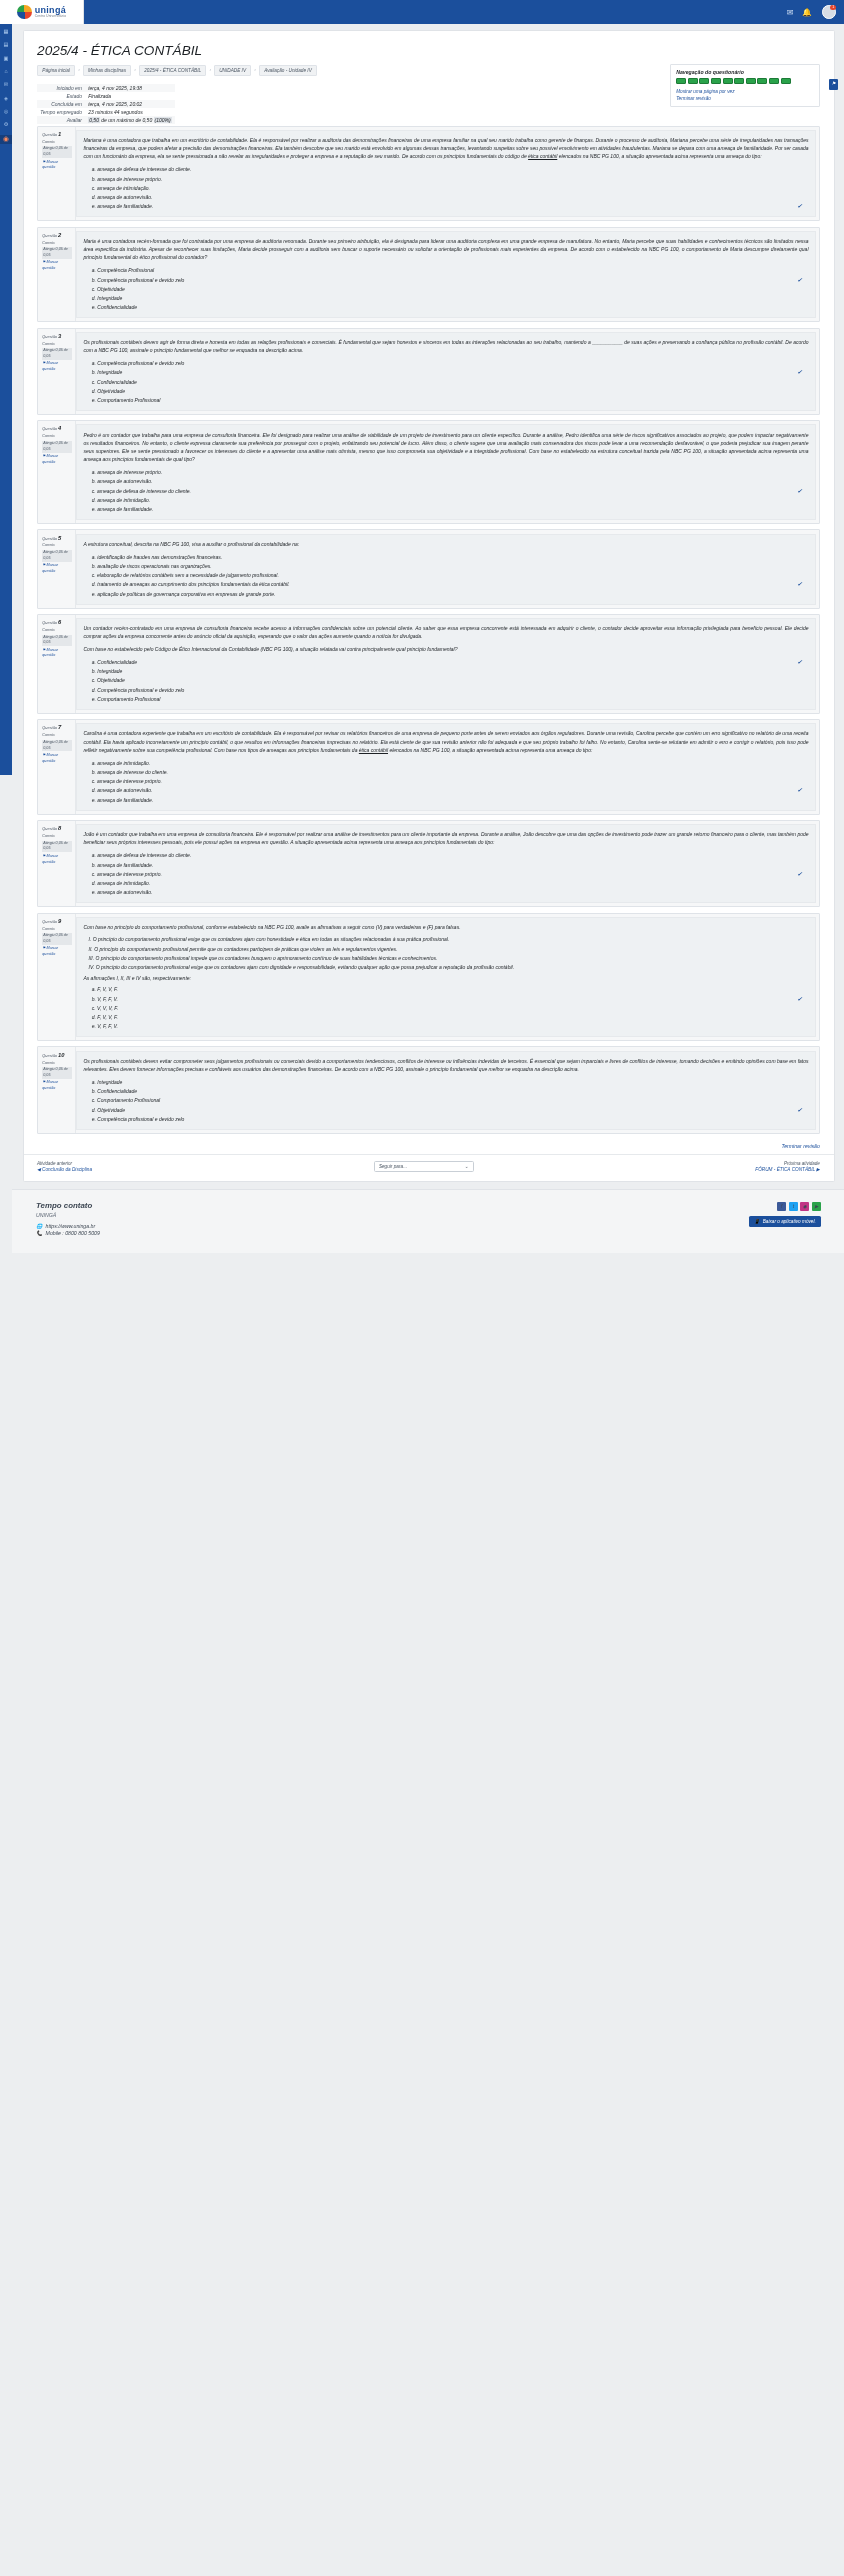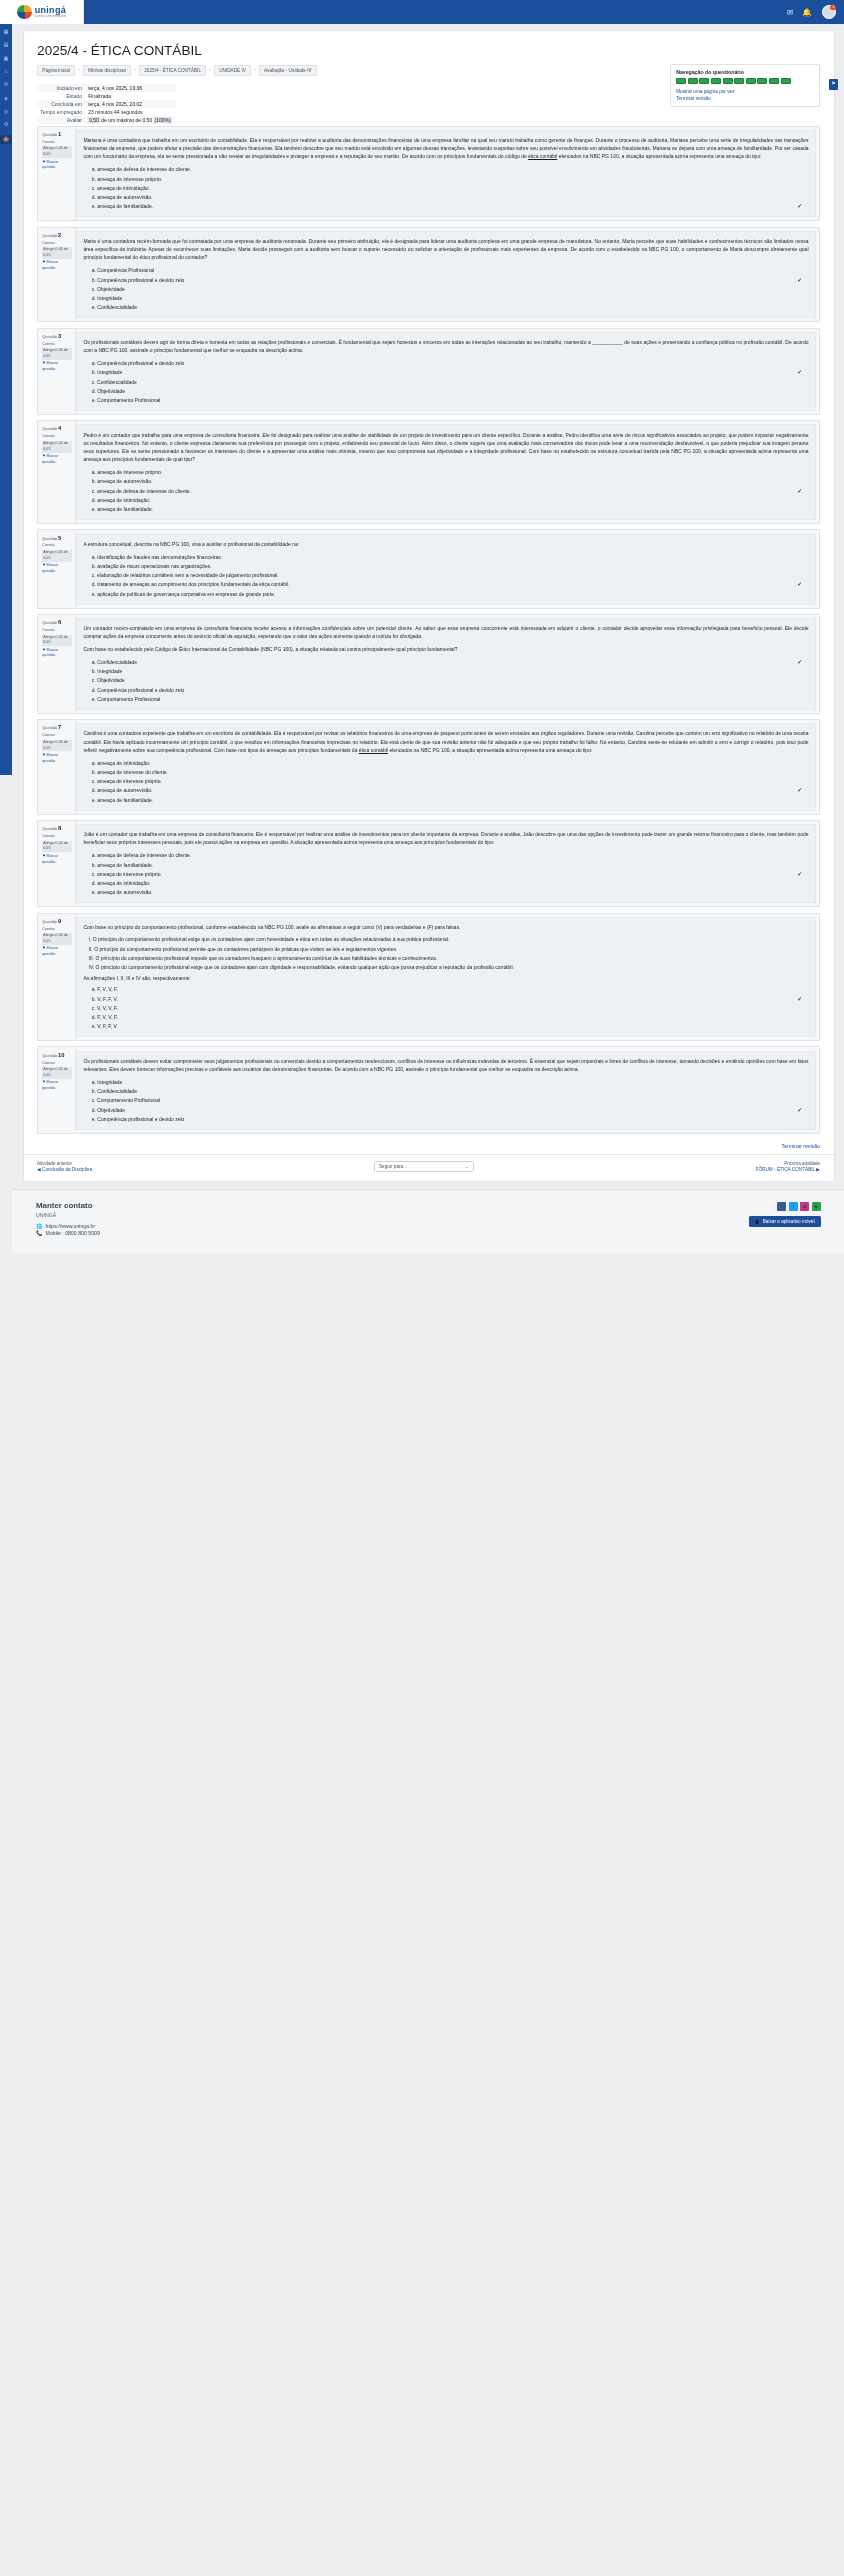--- a/index.html
+++ b/index.html
@@ -42,21 +42,21 @@
     position:absolute; left:0; top:24px; width:12px; background:#1b4f9c;
     padding-top:4.2px; display:flex; flex-direction:column; align-items:center; gap:7.3px;
     height:751px;
   }
   .rail .r-ico { color:#9fc0e8; font-size:5.2px; }
   .rail .r-active {
     width:12px; height:9.4px; background:#163f7d; display:flex;align-items:center;justify-content:center;
     color:#ff8a5c;
   }
   
-  .page { margin-left:12px; width:833px; }
+  .page { margin-left:12px; width:833px;font-style:italic; }
   .card {
     background:#fff; margin:6.3px 10.5px 0 10.5px; border:0.5px solid #e0e3e7; border-radius:1.6px;
     padding:0 0 5.2px 0; position:relative;
   }
   h1.title {
     font-size:13.6px; font-weight:normal; margin:0; padding:11.5px 13.6px 5.2px 13.6px; color:#1d2125;
   }
   .crumbs { display:flex; gap:2.1px; padding:2.1px 13.6px 7.3px 13.6px; flex-wrap:wrap;}
   .crumb {
     background:#f0f2f4; border:0.5px solid #dfe3e8; border-radius:1px; font-size:4.7px;
@@ -400,21 +400,21 @@
         <span>⌄</span>
       </div>
       <div class="actcol right">
         <span class="lab">Próxima atividade</span>
         <a href="#">FÓRUM - ÉTICA CONTÁBIL ▶</a>
       </div>
     </div>
   </div>
 
   <div class="footer">
-    <h4>Manter contato</h4>
+    <h4>Tempo contato</h4>
     <div class="brand">UNINGÁ</div>
     <div class="line">
       <span>🌐</span>
       <a href="#">https://www.uninga.br</a>
     </div>
     <div class="line">
       <span>📞</span>
       <span>Mobile : 0800 800 5009</span>
     </div>
     <div class="social" id="social">

